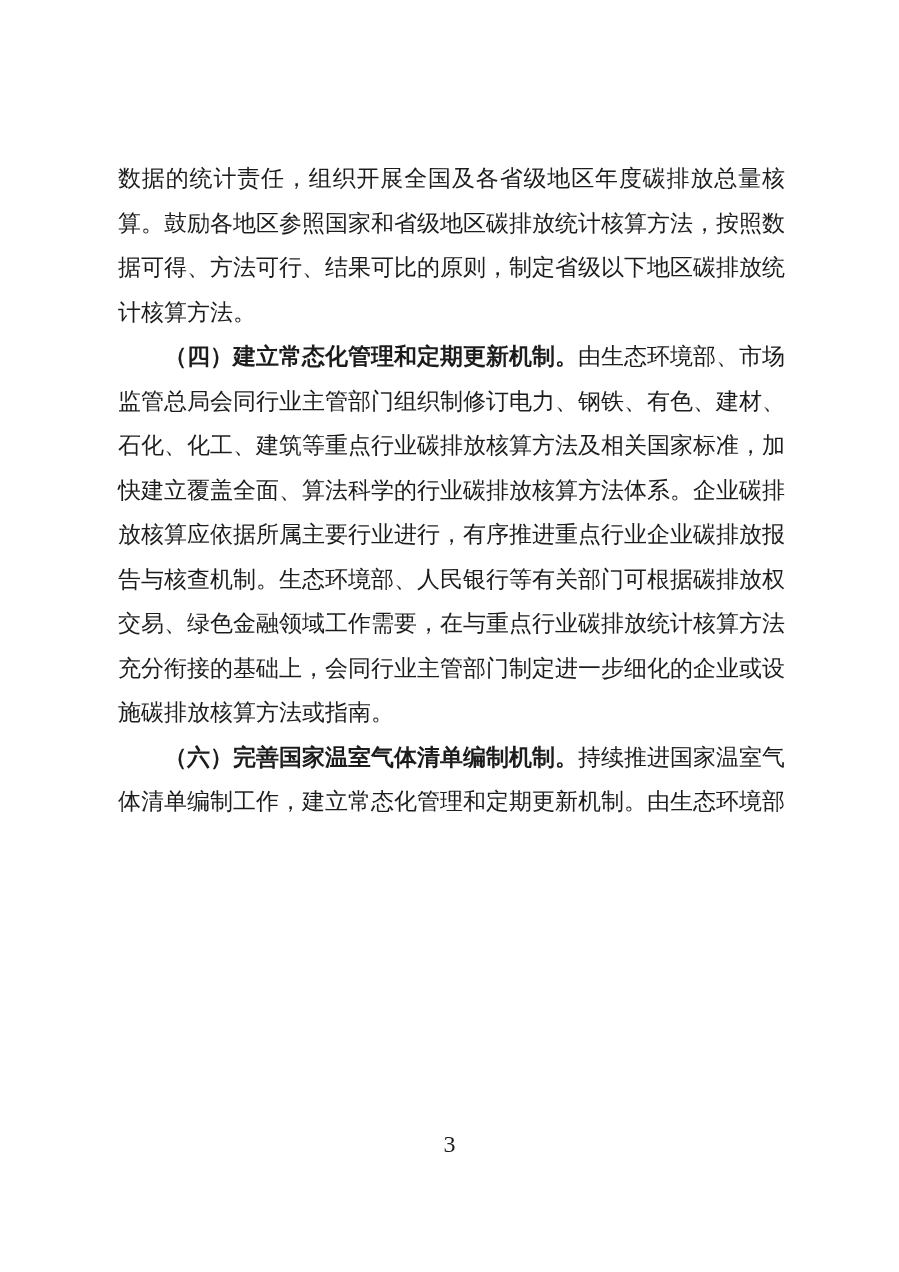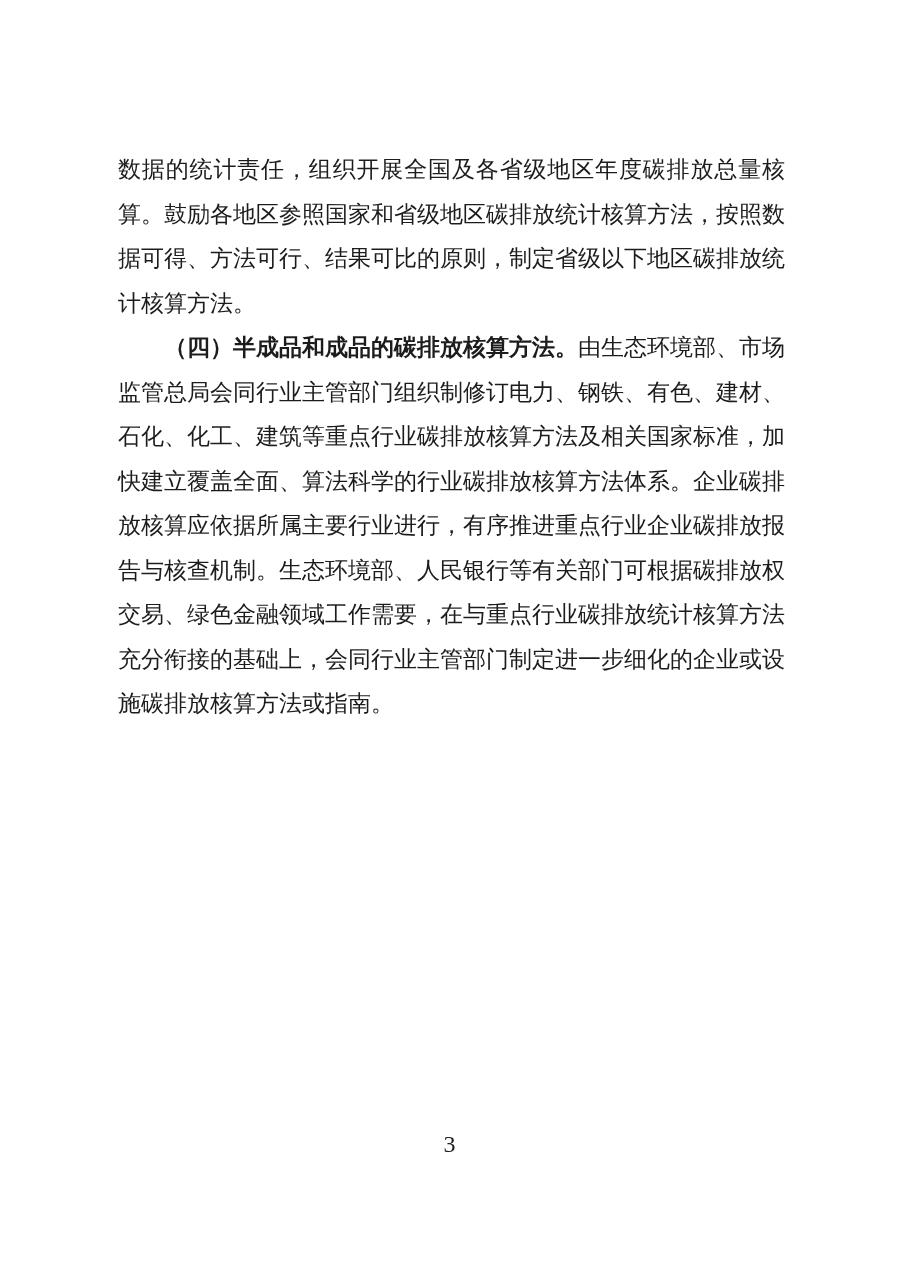--- a/index.html
+++ b/index.html
@@ -16,21 +16,21 @@
     color: #1c1c1c;
   }
   .page {
     position: absolute;
     inset: 0;
     background: #ffffff;
   }
   .text-block {
     position: absolute;
     left: 118px;
-    top: 148px;
+    top: 157px;
     width: 667px;
     font-size: 23px;
     line-height: 44.5px;
     text-align: justify;
     text-align-last: left;
     letter-spacing: 0;
   }
   .para {
     margin: 0;
     padding: 0;
@@ -55,21 +55,22 @@
 </style>
 </head>
 <body>
 
 <div class="page">
 
   <main class="text-block">
 
     <p class="para no-indent"><span>数据的统计责任，组织开展全国及各省级地区年度碳排放总量核算。鼓励各地区参照国家和省级地区碳排放统计核算方法，按照数据可得、方法可行、结果可比的原则，制定省级以下地区碳排放统计核算方法。</span></p>
 
-    <p class="para"><span class="section-heading">（四）半成品和成品的碳排放核算方法。</span><span>由生态环境部、市场监管总局会同行业主管部门组织制修订电力、钢铁、有色、建材、石化、化工、建筑等重点行业碳排放核算方法及相关国家标准，加快建立覆盖全面、算法科学的行业碳排放核算方法体系。企业碳排放核算应依据所属主要行业进行，有序推进重点行业企业碳排放报告与核查机制。生态环境部、人民银行等有关部门可根据碳排放权交易、绿色金融领域工作需要，在与重点行业碳排放统计核算方法充分衔接的基础上，会同行业主管部门制定进一步细化的企业或设施碳排放核算方法或指南。</span></p>
+    <p class="para"><span class="section-heading">（四）建立常态化管理和定期更新机制。</span><span>由生态环境部、市场监管总局会同行业主管部门组织制修订电力、钢铁、有色、建材、石化、化工、建筑等重点行业碳排放核算方法及相关国家标准，加快建立覆盖全面、算法科学的行业碳排放核算方法体系。企业碳排放核算应依据所属主要行业进行，有序推进重点行业企业碳排放报告与核查机制。生态环境部、人民银行等有关部门可根据碳排放权交易、绿色金融领域工作需要，在与重点行业碳排放统计核算方法充分衔接的基础上，会同行业主管部门制定进一步细化的企业或设施碳排放核算方法或指南。</span></p>
 
 
+    <p class="para"><span class="section-heading">（六）完善国家温室气体清单编制机制。</span><span>持续推进国家温室气体清单编制工作，建立常态化管理和定期更新机制。由生态环境部</span></p>
 
   </main>
 
   <footer class="page-number">3</footer>
 
 </div>
 
 </body></html>

